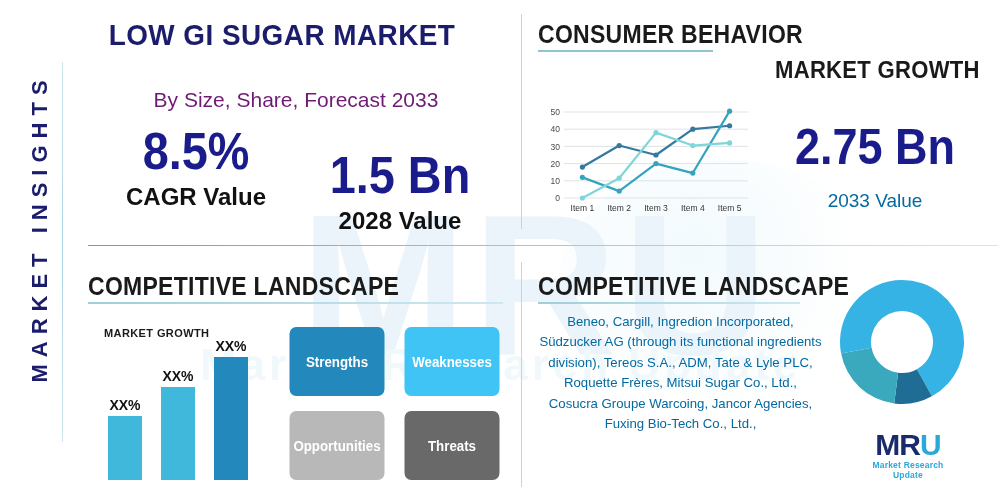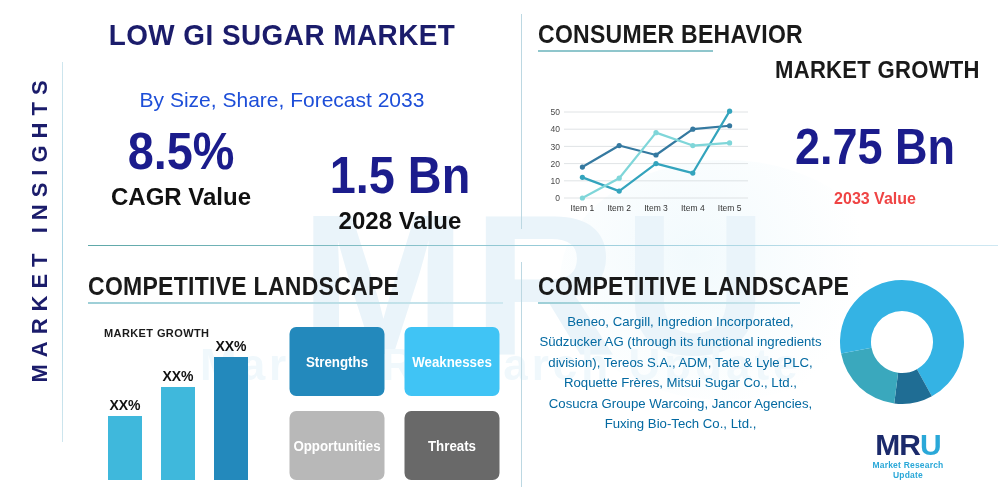--- a/index.html
+++ b/index.html
@@ -74,26 +74,26 @@
     position:absolute; left:62px; top:18px; width:440px;
     text-align:center;
     font-size:30px; font-weight:bold;
     color:#1b1c6b;
     letter-spacing:0.5px;
     transform:scaleX(0.93);
     transform-origin:center;
     z-index:3;
   }
   #subtitle {
-    position:absolute; left:62px; top:88px; width:440px;
-    text-align:center; font-size:21px; color:#1d4ed8;
+    position:absolute; left:76px; top:88px; width:440px;
+    text-align:center; font-size:21px; color:#701a75;
     z-index:3;
   }
   .stat-wrap { position:absolute; top:125px; z-index:3; text-align:center; }
-  #stat-cagr { left:81px; width:200px; }
+  #stat-cagr { left:96px; width:200px; }
   #stat-2026 { left:300px; width:200px;margin-top:24px; }
   .stat-big {
     font-size:52px; font-weight:bold; color:#1b1c8c;
     line-height:1.0; transform:scaleX(0.9); transform-origin:center;
   }
   .stat-small {
     font-size:24px; font-weight:bold; color:#111111; margin-top:6px;
   }
 
   
@@ -113,21 +113,21 @@
     letter-spacing:0.3px; transform:scaleX(0.92); transform-origin:left center;
     z-index:3;
   }
   #mg-big {
     position:absolute; left:780px; top:118px; width:190px;
     text-align:center; font-size:50px; font-weight:bold; color:#1b1c8c;
     transform:scaleX(0.9); transform-origin:center; z-index:3;
   }
   #mg-small {
     position:absolute; left:780px; top:190px; width:190px;
-    text-align:center; font-size:16px; font-weight:bold; color:#ef4444; z-index:3;
+    text-align:center; font-size:19px; font-weight:normal; color:#0369a1; z-index:3;
   }
 
   
   #linechart {
     position:absolute; left:538px; top:100px; width:215px; height:120px;
     z-index:3;
   }
 
   
   #cl1-head {

